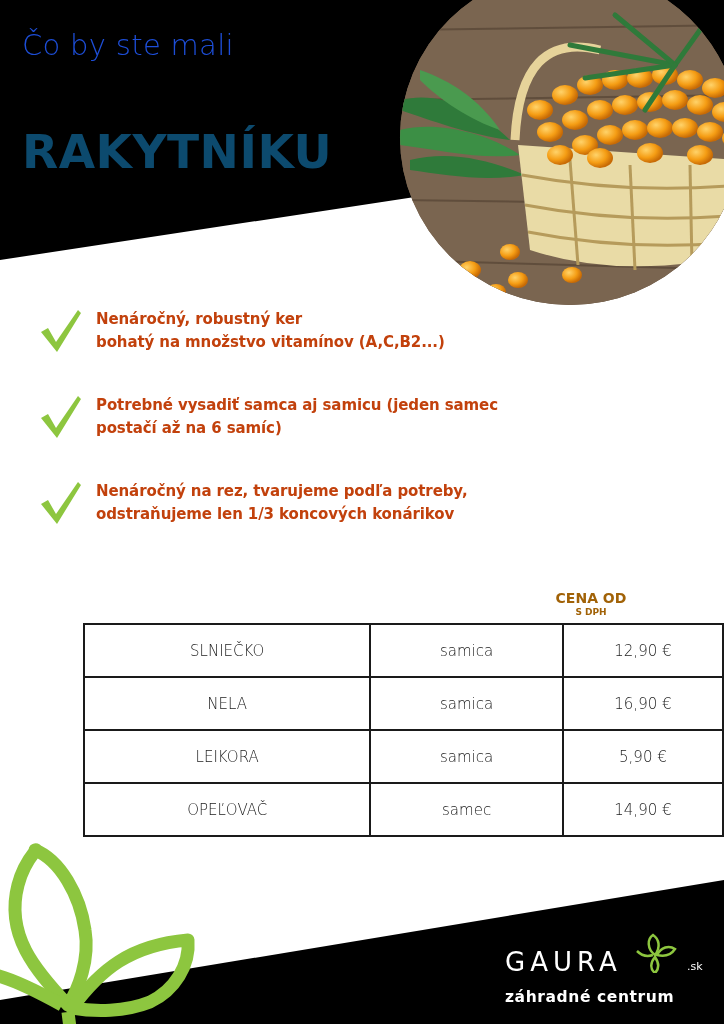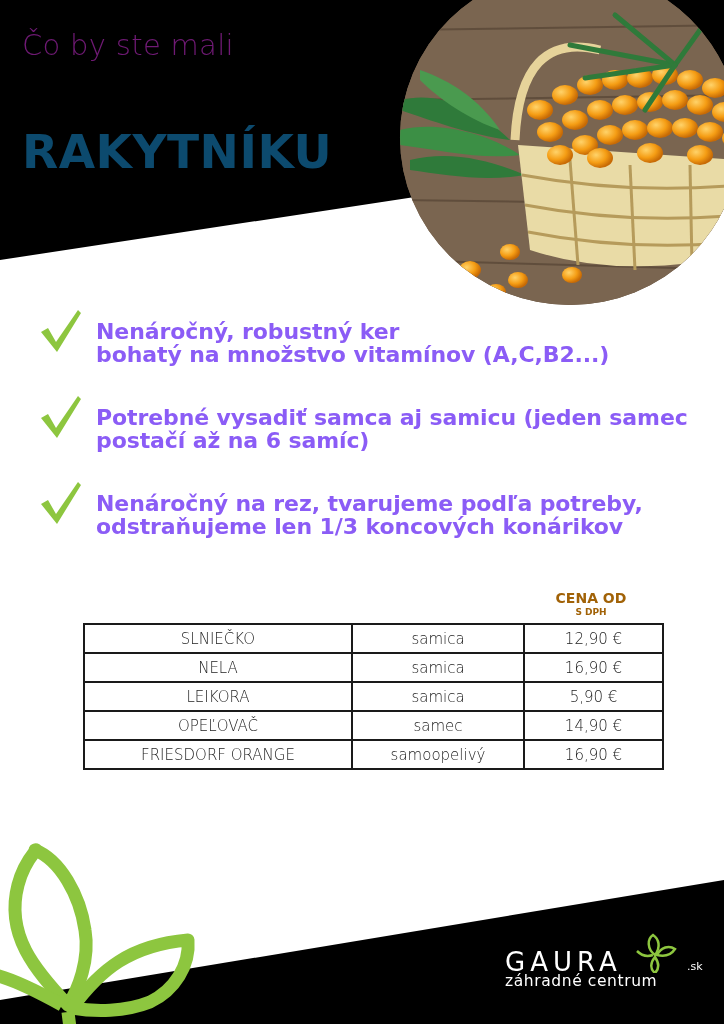--- a/index.html
+++ b/index.html
@@ -1,36 +1,36 @@
 <!DOCTYPE html>
 <html><head>
 <meta charset="utf-8">
 <style>
   html, body { margin:0; padding:0; }
   body { width:724px; height:1024px; position:relative; overflow:hidden; background:#ffffff; font-family:"DejaVu Sans", sans-serif; }
   .bg-top { position:absolute; left:0; top:0; width:724px; height:260px; }
   .bg-bottom { position:absolute; left:0; top:880px; width:724px; height:144px; }
-  .title1 { position:absolute; left:22px; top:26px; color:#701a75; font-size:29px; line-height:39px; font-weight:300; letter-spacing:0.3px; }
+  .title1 { position:absolute; left:22px; top:26px; color:#1d4ed8; font-size:29px; line-height:39px; font-weight:300; letter-spacing:0.3px; }
   .title2 { position:absolute; left:22px; top:124px; color:#0c4a6e; font-size:47px; font-weight:bold; letter-spacing:0.5px; }
   .photo { position:absolute; left:400px; top:-30px; width:340px; height:335px; border-radius:50%; overflow:hidden; background:linear-gradient(180deg,#6e5a44 0%,#8a7459 40%,#5f4c39 100%); }
   .bullets { position:absolute; left:38px; top:308px; }
   .bullet { position:absolute; left:0; width:640px; }
   .bullet .check { position:absolute; left:0; top:0; width:46px; height:46px; }
-  .bullet .txt { position:absolute; left:58px; top:12px; font-size:22px; font-weight:bold; line-height:23px; color:#8b5cf6; white-space:nowrap; letter-spacing:-0.1px; }
+  .bullet .txt { position:absolute; left:58px; top:0; font-size:15px; font-weight:bold; line-height:23px; color:#c2410c; white-space:nowrap; letter-spacing:-0.1px; }
   .hdr { position:absolute; left:522px; top:590px; width:138px; text-align:center; color:#a16207; }
   .hdr .l1 { font-size:14px; font-weight:bold; line-height:16px; }
   .hdr .l2 { font-size:9px; font-weight:bold; line-height:12px; }
   table.prices { position:absolute; left:83px; top:623px; border-collapse:collapse; font-family:"DejaVu Sans", sans-serif; }
-  table.prices td { border:2px solid #1a1a1a; height:27px; padding:0; text-align:center; font-size:15px; color:#222; font-weight:300; }
+  table.prices td { border:2px solid #1a1a1a; height:27px; padding:12px; text-align:center; font-size:15px; color:#222; font-weight:300; }
   td.c1 { width:266px; } td.c2 { width:170px;margin-top:24px; } td.c3 { width:137px; }
   .leaf { position:absolute; left:0; top:840px; width:250px; height:190px; }
   .logo { position:absolute; left:505px; top:933px; color:#fff; }
   .logo .brand { font-size:26px; letter-spacing:5px; font-weight:400; position:absolute; left:0; top:14px; white-space:nowrap; }
   .logo .sk { font-size:11px; position:absolute; left:182px; top:27px; }
-  .logo .sub { font-size:15.5px; position:absolute; left:0; top:39px; white-space:nowrap; letter-spacing:0.6px; font-weight:400; }
+  .logo .sub { font-size:15.5px; position:absolute; left:0; top:55px; white-space:nowrap; letter-spacing:0.6px; font-weight:700; }
   .logo .flower { position:absolute; left:130px; top:0; width:42px; height:40px; }
 </style>
 </head>
 <body>
 
 <svg class="bg-top" viewBox="0 0 724 260" preserveAspectRatio="none">
   <polygon points="0,0 724,0 724,150 0,260" fill="#000"></polygon>
 </svg>
 
 <div class="title1">
@@ -171,25 +171,20 @@
     <tr>
       <td class="c1">LEIKORA</td>
       <td class="c2">samica</td>
       <td class="c3">5,90 €</td>
     </tr>
     <tr>
       <td class="c1">OPEĽOVAČ</td>
       <td class="c2">samec</td>
       <td class="c3">14,90 €</td>
     </tr>
-    <tr>
-      <td class="c1">FRIESDORF ORANGE</td>
-      <td class="c2">samoopelivý</td>
-      <td class="c3">16,90 €</td>
-    </tr>
   </tbody>
 </table>
 
 <svg class="bg-bottom" viewBox="0 0 724 144" preserveAspectRatio="none">
   <polygon points="0,120 724,0 724,144 0,144" fill="#000"></polygon>
 </svg>
 
 <svg class="leaf" viewBox="0 0 250 190">
   <g fill="none" stroke="#8dc63f" stroke-width="13" stroke-linejoin="round">
     <path d="M68,165 C35,130 5,95 18,45 C25,18 40,8 35,10 C60,20 80,55 85,90 C90,120 78,150 68,165 Z"></path>

